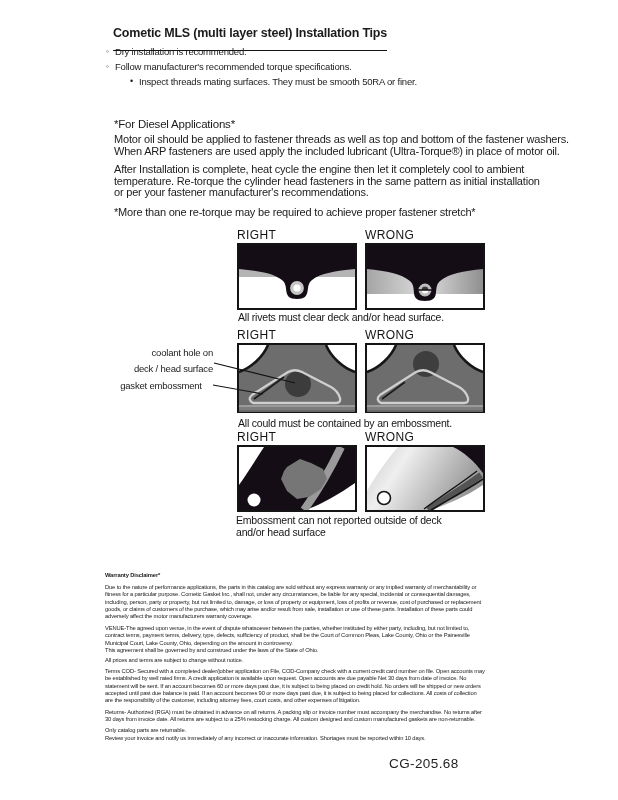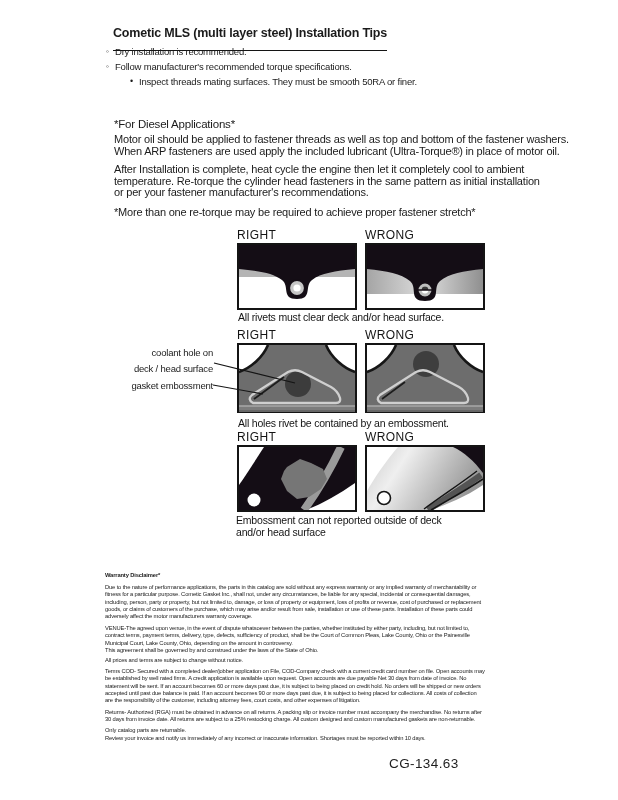--- a/index.html
+++ b/index.html
@@ -87,21 +87,21 @@
     </svg>
   </div>
 
   <div class="abs cap" style="left:238px;top:311px;">All rivets must clear deck and/or head surface.</div>
 
   <div class="abs figlabel" style="left:237px;top:328px;">RIGHT</div>
   <div class="abs figlabel" style="left:365px;top:328px;">WRONG</div>
 
   <div class="abs sidelabel pre" style="left:109px;top:345px;">coolant hole on
 deck / head surface</div>
-  <div class="abs sidelabel" style="left:109px;top:378px;">gasket embossment</div>
+  <div class="abs sidelabel" style="left:109px;top:378px;text-align:center;">gasket embossment</div>
 
   <div class="abs figbox" style="left:237px;top:343px;">
     <svg width="120" height="70" viewBox="0 0 120 70">
       <rect x="1" y="1" width="118" height="68" fill="#6d6d6d" stroke="#141414" stroke-width="2"></rect>
       <rect x="2" y="63" width="116" height="6" fill="#7c7c7c"></rect>
       <path d="M2,63 H118" stroke="#a9a9a9" stroke-width="1.4"></path>
       <path d="M2,68 H118" stroke="#4a4a4a" stroke-width="0.8"></path>
       <path d="M2,2 H31 C26,14 14,25 2,29 Z" fill="#ffffff"></path>
       <path d="M31,2 C26,14 14,25 2,29" stroke="#161616" stroke-width="2.6" fill="none"></path>
       <path d="M118,2 H89 C94,14 106,25 118,29 Z" fill="#ffffff"></path>
@@ -126,21 +126,21 @@
       <path d="M16,60 L99,60 Q104,60 103,55 Q101,48 94,44 L65,29 Q58,25.5 51,29 L15,52 Q10,56.5 16,60 Z" fill="none" stroke="#cfcfcf" stroke-width="2.3"></path>
       <path d="M17,56 L40,39" stroke="#1c1c1c" stroke-width="1.6"></path>
     </svg>
   </div>
 
   <svg class="abs" style="left:0;top:340px;pointer-events:none;" width="618" height="62" viewBox="0 0 618 62">
     <line x1="214" y1="23" x2="295" y2="43" stroke="#141414" stroke-width="1.1"></line>
     <line x1="213" y1="45" x2="263" y2="54" stroke="#141414" stroke-width="1.1"></line>
   </svg>
 
-  <div class="abs cap" style="left:238px;top:417px;">All holes rivet be contained by an embossment.</div>
+  <div class="abs cap" style="left:238px;top:417px;">All could must be contained by an embossment.</div>
 
   <div class="abs figlabel" style="left:237px;top:430px;">RIGHT</div>
   <div class="abs figlabel" style="left:365px;top:430px;">WRONG</div>
 
   <div class="abs figbox" style="left:237px;top:445px;">
     <svg width="120" height="67" viewBox="0 0 120 67">
       <rect x="1" y="1" width="118" height="65" fill="#140d15" stroke="#141414" stroke-width="2"></rect>
       <path d="M2,2 H27 C18,16 9,30 2,40 Z" fill="#ffffff"></path>
       <path d="M118,38 C102,49 87,58 69,65 L118,65 Z" fill="#ffffff"></path>
       <path d="M104,2 C93,25 80,47 67,65" stroke="#9a9a9a" stroke-width="8" fill="none"></path>
@@ -188,15 +188,15 @@
   <div class="abs legal pre" style="left:105px;top:668px;width:505px;">Terms COD- Secured with a completed dealer/jobber application on File, COD-Company check with a current credit card number on file.  Open accounts may
 be established by well rated firms.  A credit application is available upon request.  Open accounts are due payable Net 30 days from date of invoice.  No
 statement will be sent.  If an account becomes 60 or more days past due, it is subject to being placed on credit hold.  No orders will be shipped or new orders
 accepted until past due balance is paid.  If an account becomes 90 or more days past due, it is subject to being placed for collections.  All costs of collection
 are the responsibility of the customer, including attorney fees, court costs, and other expenses of litigation.</div>
   <div class="abs legal pre" style="left:105px;top:709px;width:505px;">Returns- Authorized (RGA) must be obtained in advance on all returns.  A packing slip or invoice number must accompany the merchandise.  No returns after
 30 days from invoice date.  All returns are subject to a 25% restocking charge.  All custom designed and custom manufactured gaskets are non-returnable.</div>
   <div class="abs legal" style="left:105px;top:727px;width:505px;">Only catalog parts are returnable.</div>
   <div class="abs legal" style="left:105px;top:734.5px;width:505px;">Review your invoice and notify us immediately of any incorrect or inaccurate information.  Shortages must be reported within 10 days.</div>
 
-  <div class="abs doccode">CG-134.63</div>
+  <div class="abs doccode">CG-205.68</div>
 
 </div>
 
 </body></html>

